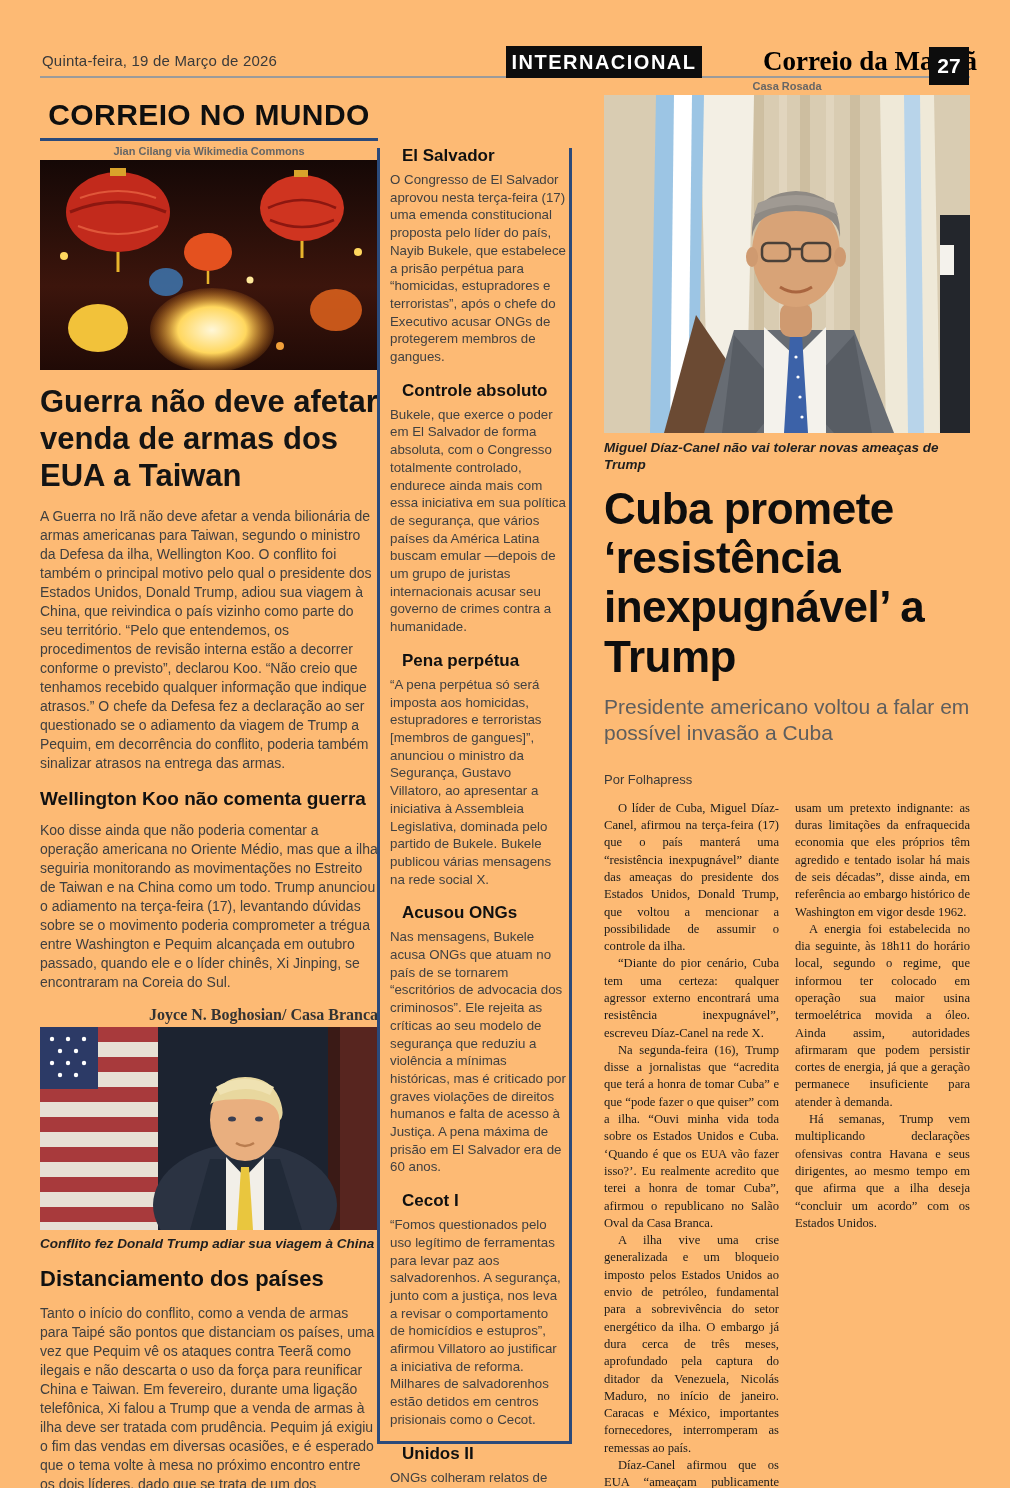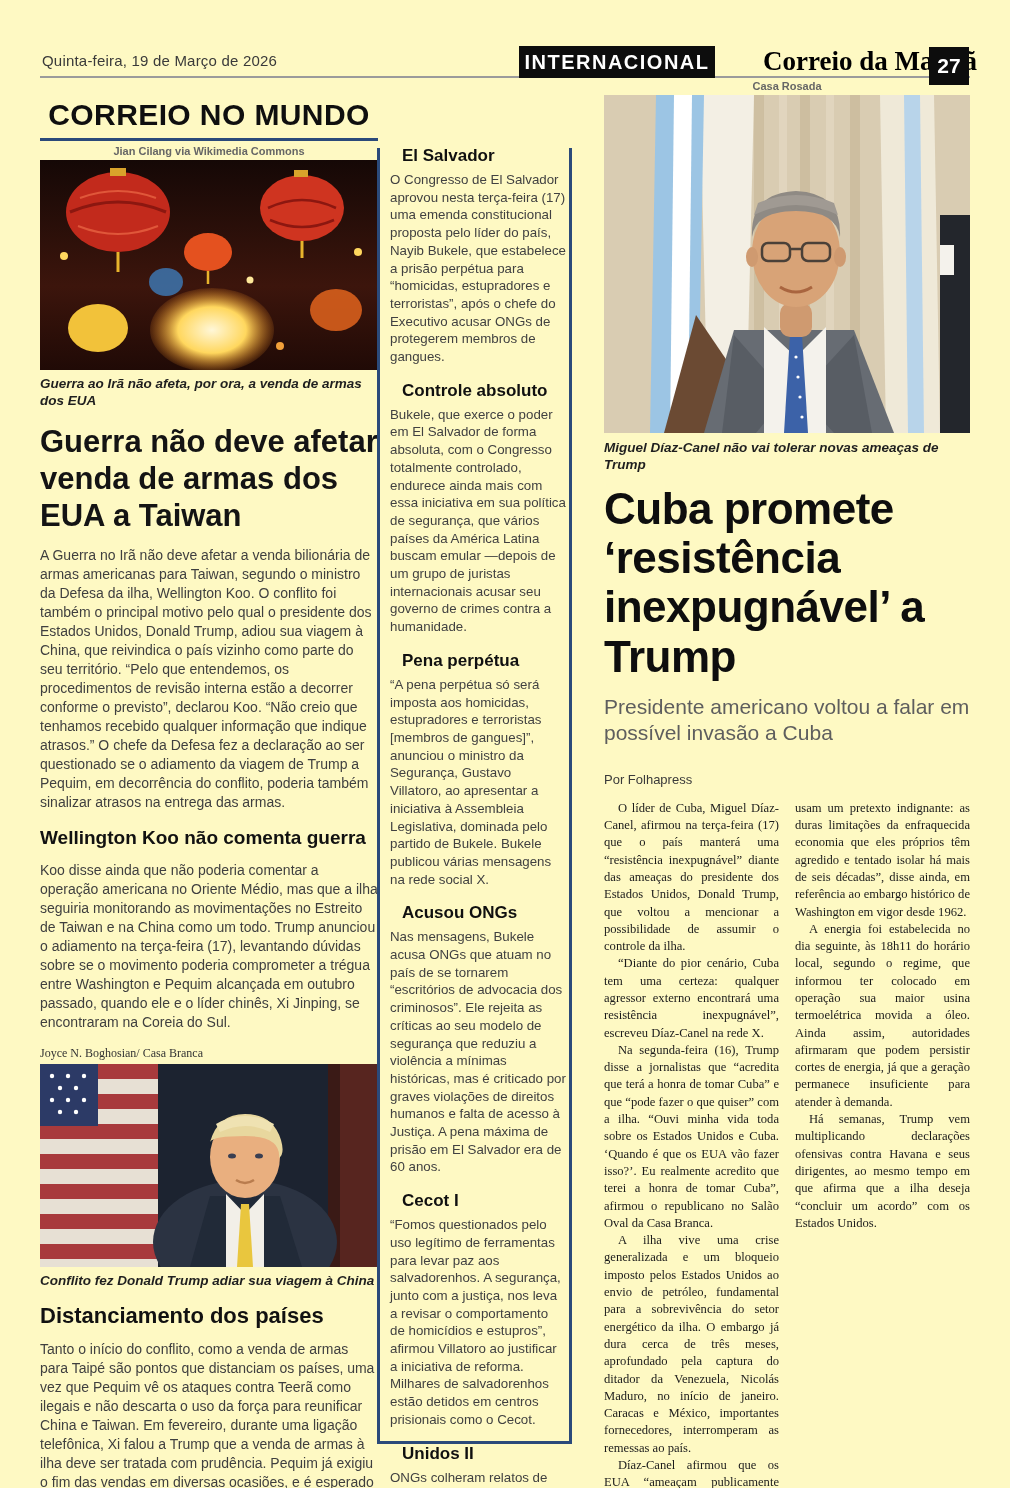--- a/index.html
+++ b/index.html
@@ -1,30 +1,30 @@
 <!DOCTYPE html>
 <html lang="pt"><head>
 <meta charset="utf-8">
 <style>
   html,body{margin:0;padding:0;background:#e9e9e9;}
-  .page{position:relative;width:1010px;height:1488px;background:#fef9c3;margin:0 auto;
+  .page{position:relative;width:1010px;height:1488px;background:#fdba74;margin:0 auto;
         overflow:hidden;font-family:"Liberation Sans",sans-serif;color:#222;}
   
   .date{position:absolute;left:42px;top:52px;font-size:15px;color:#3a3a3a;letter-spacing:.2px;}
   .rule-top{position:absolute;left:40px;top:76px;width:930px;height:2px;background:#9b9b9b;}
-  .section-box{position:absolute;left:519px;top:46px;width:196px;height:32px;background:#0d0d0d;
+  .section-box{position:absolute;left:506px;top:46px;width:196px;height:32px;background:#0d0d0d;
                color:#fff;font-weight:700;font-size:20px;letter-spacing:1.5px;
                display:flex;align-items:center;justify-content:center;}
   .masthead{position:absolute;left:763px;top:46px;font-family:"Liberation Serif",serif;
             font-weight:700;font-size:27px;color:#000;}
   .pagenum{position:absolute;left:929px;top:47px;width:40px;height:38px;background:#0d0d0d;
            color:#fff;font-weight:700;font-size:21px;display:flex;align-items:center;justify-content:center;}
   
   .credit{font-size:11px;font-weight:700;color:#666;text-align:center;}
-  .credit-serif{font-family:"Liberation Serif",serif;font-size:12px;font-weight:400;color:#333;}
+  .credit-serif{font-family:"Liberation Serif",serif;font-size:16px;font-weight:700;color:#333;text-align:right;}
   .caption{font-size:13.5px;font-weight:700;font-style:italic;color:#1f1f1f;line-height:1.25;}
   .photo{display:block;width:100%;}
   
   .col-left{position:absolute;left:40px;top:98px;width:338px;}
   .kicker{margin:0;font-size:30px;font-weight:800;letter-spacing:.4px;color:#0f0f0f;line-height:1.1;text-align:center;}
   .kicker-rule{height:3px;background:#2b4a7a;margin:7px 0 4px 0;}
   .col-left .photo-wrap{margin-top:3px;}
   .col-left .caption{margin-top:6px;}
   .headline{margin:13px 0 0 0;font-size:31px;line-height:1.2;font-weight:700;color:#141414;}
   .body-p{margin:12px 0 0 0;font-size:14px;line-height:19px;color:#3f3f3f;}
@@ -99,21 +99,20 @@
         <line x1="78" y1="92" x2="78" y2="112" stroke="#e8b42c" stroke-width="3"></line>
         <line x1="262" y1="81" x2="262" y2="98" stroke="#e8b42c" stroke-width="3"></line>
         <line x1="168" y1="111" x2="168" y2="124" stroke="#e8b42c" stroke-width="2.5"></line>
         <circle cx="24" cy="96" r="4" fill="#ffd75e"></circle>
           <circle cx="318" cy="92" r="4" fill="#ffd75e"></circle>
         <circle cx="210" cy="120" r="3.5" fill="#ffe89a"></circle>
           <circle cx="240" cy="186" r="4" fill="#f2a03a"></circle>
       </svg>
     </div>
 
-    <div class="caption">Guerra ao Irã não afeta, por ora, a venda de armas dos EUA</div>
     <h2 class="headline">Guerra não deve afetar venda de armas dos EUA a Taiwan</h2>
     <p class="body-p">A Guerra no Irã não deve afetar a venda bilionária de armas americanas para Taiwan, segundo o ministro da Defesa da ilha, Wellington Koo. O conflito foi também o principal motivo pelo qual o presidente dos Estados Unidos, Donald Trump, adiou sua viagem à China, que reivindica o país vizinho como parte do seu território. “Pelo que entendemos, os procedimentos de revisão interna estão a decorrer conforme o previsto”, declarou Koo. “Não creio que tenhamos recebido qualquer informação que indique atrasos.” O chefe da Defesa fez a declaração ao ser questionado se o adiamento da viagem de Trump a Pequim, em decorrência do conflito, poderia também sinalizar atrasos na entrega das armas.</p>
     <h3 class="subhead">Wellington Koo não comenta guerra</h3>
     <p class="body-p">Koo disse ainda que não poderia comentar a operação americana no Oriente Médio, mas que a ilha seguiria monitorando as movimentações no Estreito de Taiwan e na China como um todo. Trump anunciou o adiamento na terça-feira (17), levantando dúvidas sobre se o movimento poderia comprometer a trégua entre Washington e Pequim alcançada em outubro passado, quando ele e o líder chinês, Xi Jinping, se encontraram na Coreia do Sul.</p>
     <div class="credit-serif">Joyce N. Boghosian/ Casa Branca</div>
 
     <div class="photo-wrap">
       <svg class="photo" viewBox="0 0 338 203" width="338" height="203" preserveAspectRatio="none">
         <rect width="338" height="203" fill="#1c2330"></rect>
         <rect x="0" y="0" width="118" height="203" fill="#e7e0d4"></rect>

